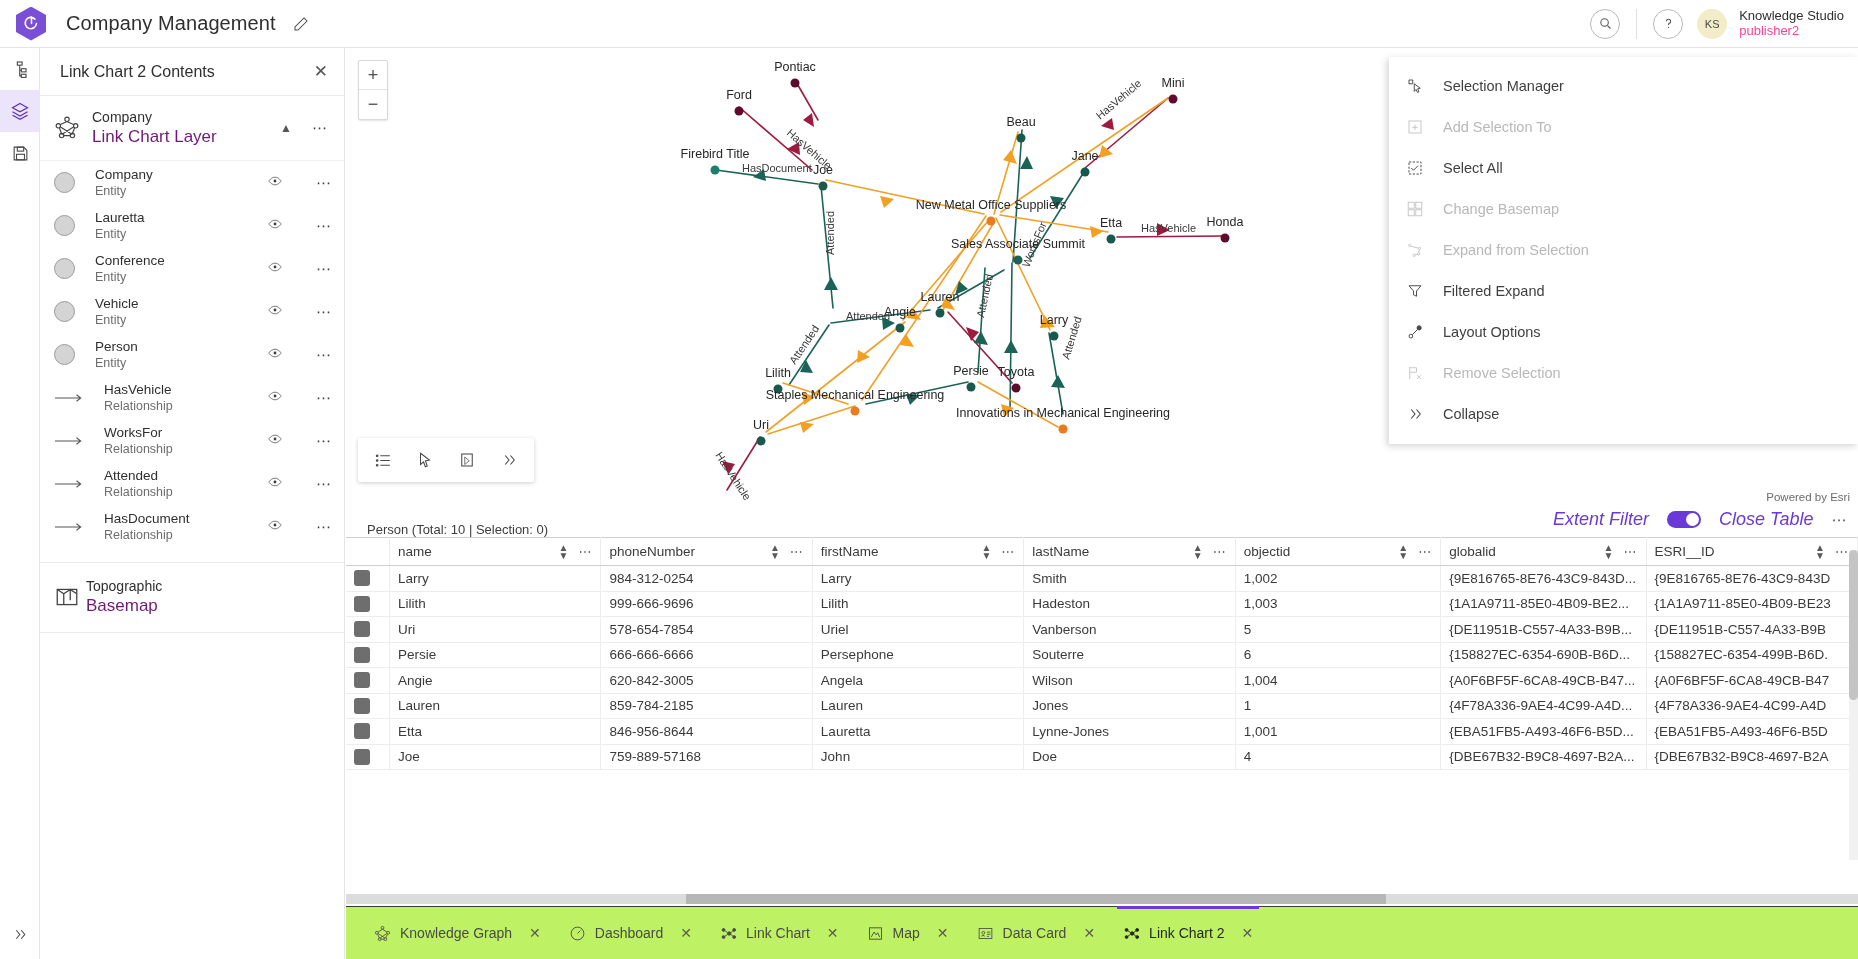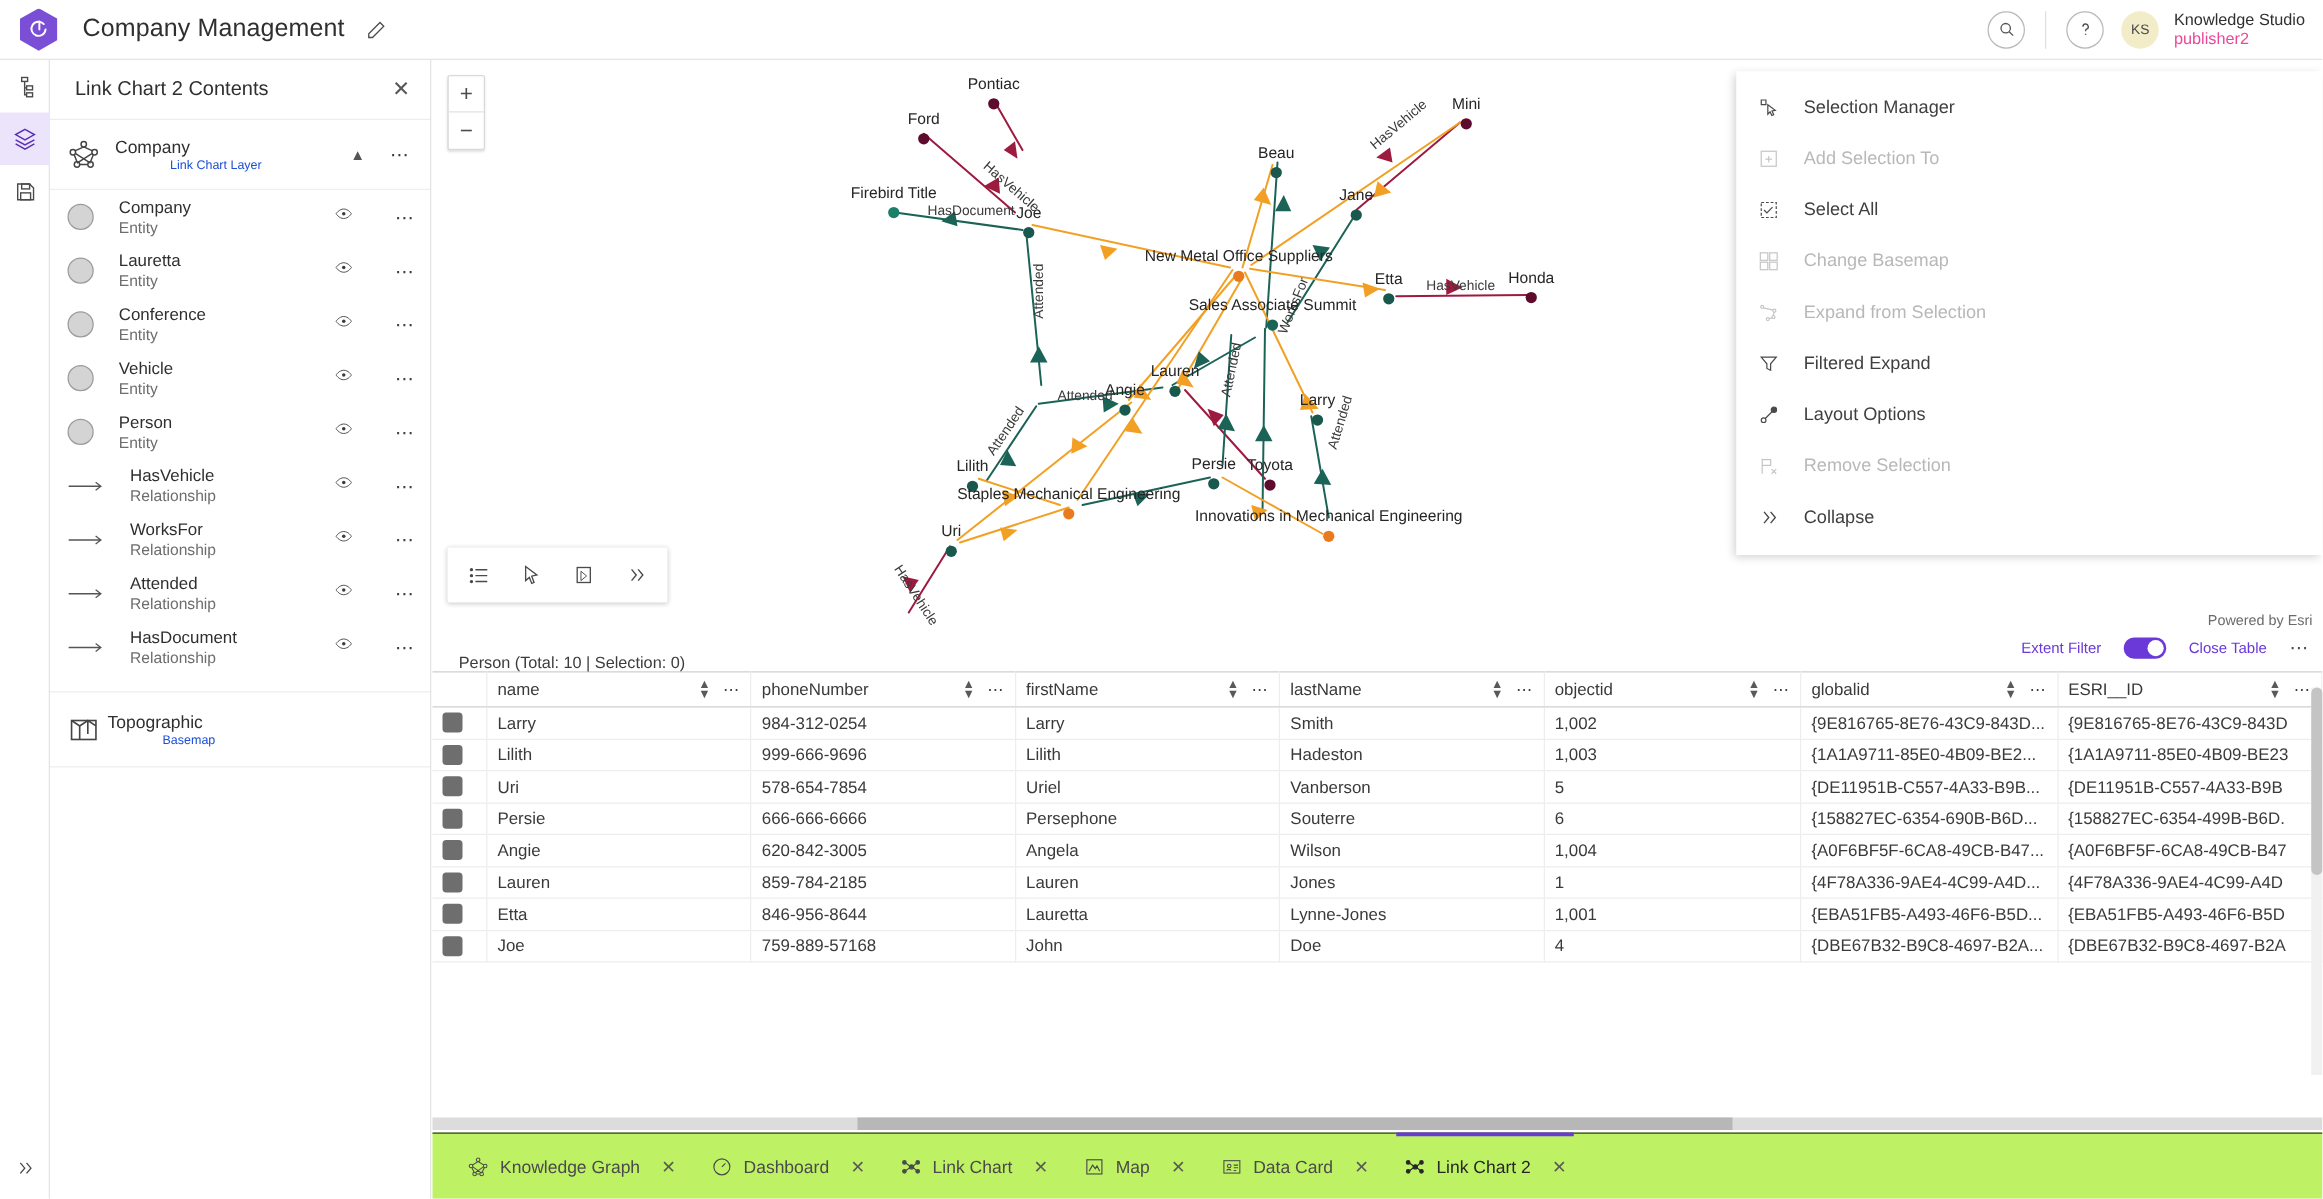--- a/index.html
+++ b/index.html
@@ -70,21 +70,21 @@
   .panel-title { font-size:16px; color:#2f2f2f; }
   .panel-close { margin-left:auto; color:#585858; cursor:pointer; font-size:17px; line-height:1; }
 
   .layer-group {
     display:flex; align-items:center; padding: 12px 16px 12px 14px; gap: 12px;
     border-bottom:1px solid #efefef;
   }
   .layer-group .g-icon { width:26px; height:26px; color:#444; flex:0 0 26px; }
   .g-txt { line-height:1.3; flex:1; }
   .g-name { font-size:14px; color:#2f2f2f; }
-  .g-sub { font-size:10px; color:#1d4ed8;margin-left:44px; }
+  .g-sub { font-size:17px; color:#701a75; }
   .chev { color:#555; cursor:pointer; font-size: 12px; padding: 0 8px;}
   .dots { color:#3b3b3b; cursor:pointer; letter-spacing:1px; font-size:15px; }
 
   .lyr {
     display:flex; align-items:center; height:43px; padding-left:14px; padding-right:12px; gap:14px;
   }
   .swatch-circle {
     width:21px; height:21px; border-radius:50%; background:#d4d4d4; border:1px solid #9b9b9b;
     flex:0 0 21px;
   }
@@ -135,21 +135,21 @@
   .table-wrap {
     position:absolute; left:346px; top:505px; width:1512px; height:400px; background:#fff;
   }
   .table-top {
     height:32px; display:flex; align-items:flex-end; padding-left:21px; position:relative;
   }
   .tbl-count { font-size:13px; color:#3c3c3c; }
   .table-actions {
     position:absolute; right:10px; top:4px; display:flex; align-items:center; gap:18px;
   }
-  .lbl-link { font-size:12px; color:#6a39d7; cursor:pointer; }
+  .lbl-link { font-size:18px; color:#6a39d7; cursor:pointer;font-style:italic; }
   .toggle {
     width:34px; height:17px; border-radius:9px; background:#6a39d7; position:relative; cursor:pointer;
   }
   .toggle::after {
     content:""; position:absolute; right:2px; top:2px; width:13px; height:13px;
     border-radius:50%; background:#fff;
   }
   .act-dots { color:#4a4a4a; letter-spacing:1.5px; cursor:pointer; font-size:15px;}
 
   table.grid { border-collapse:collapse; width: 1512px; table-layout: fixed; }

